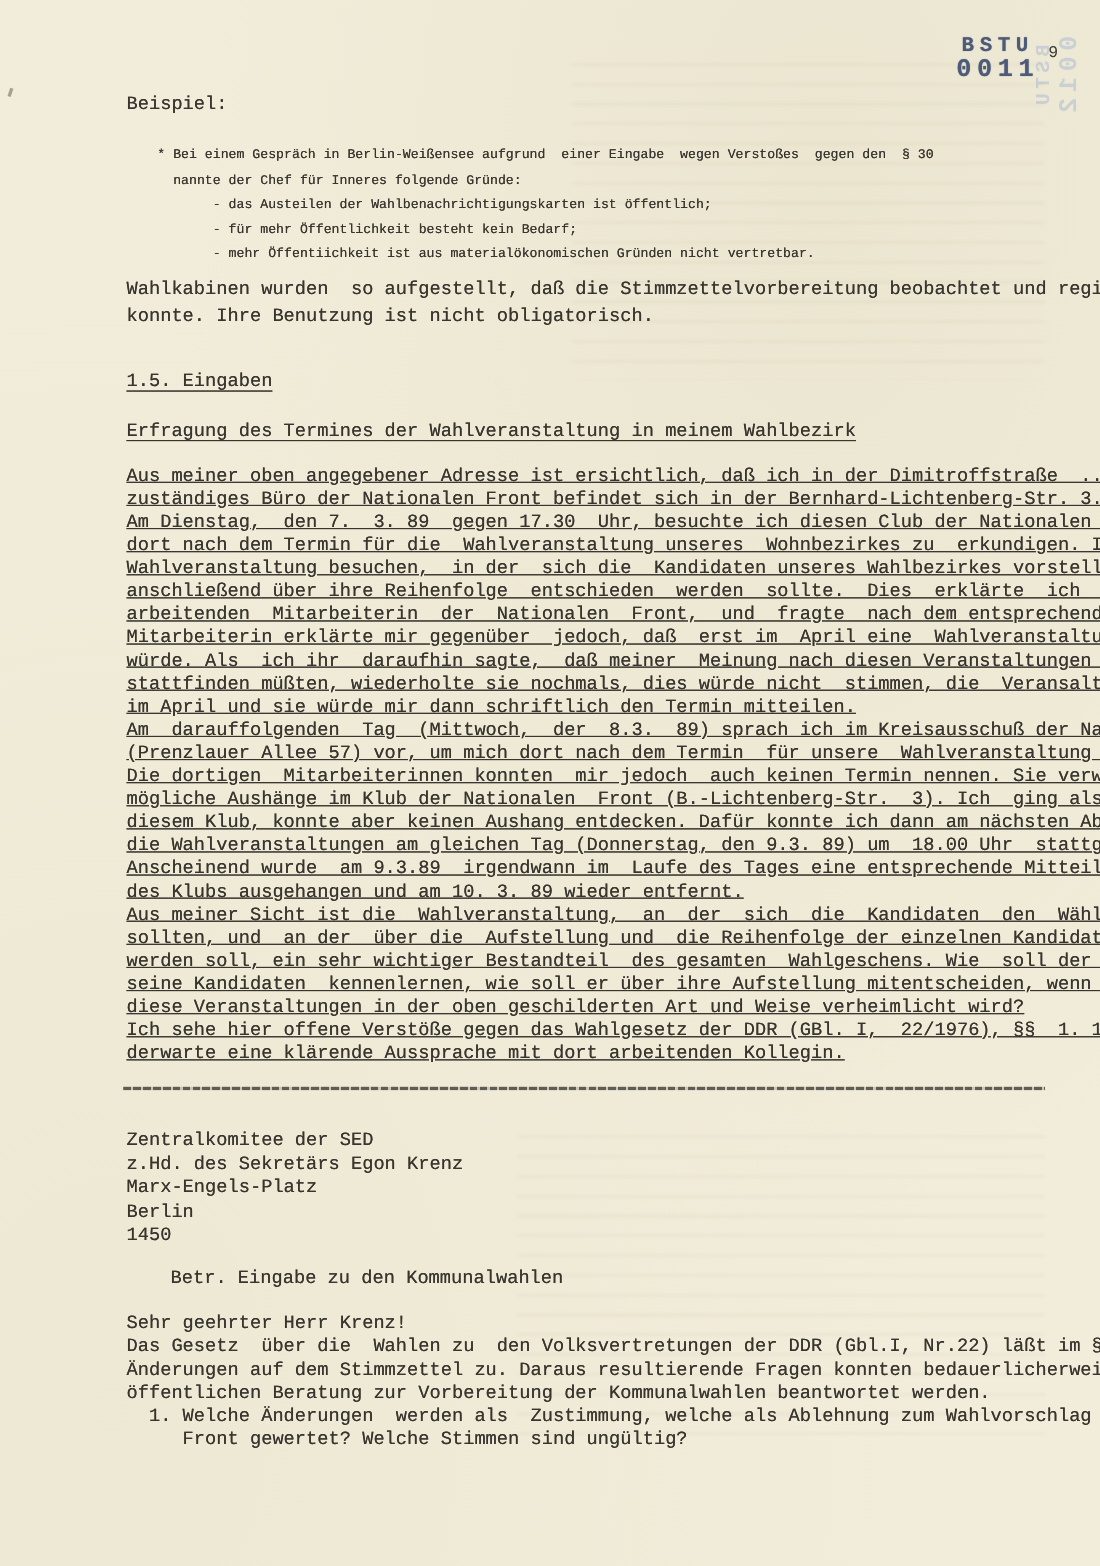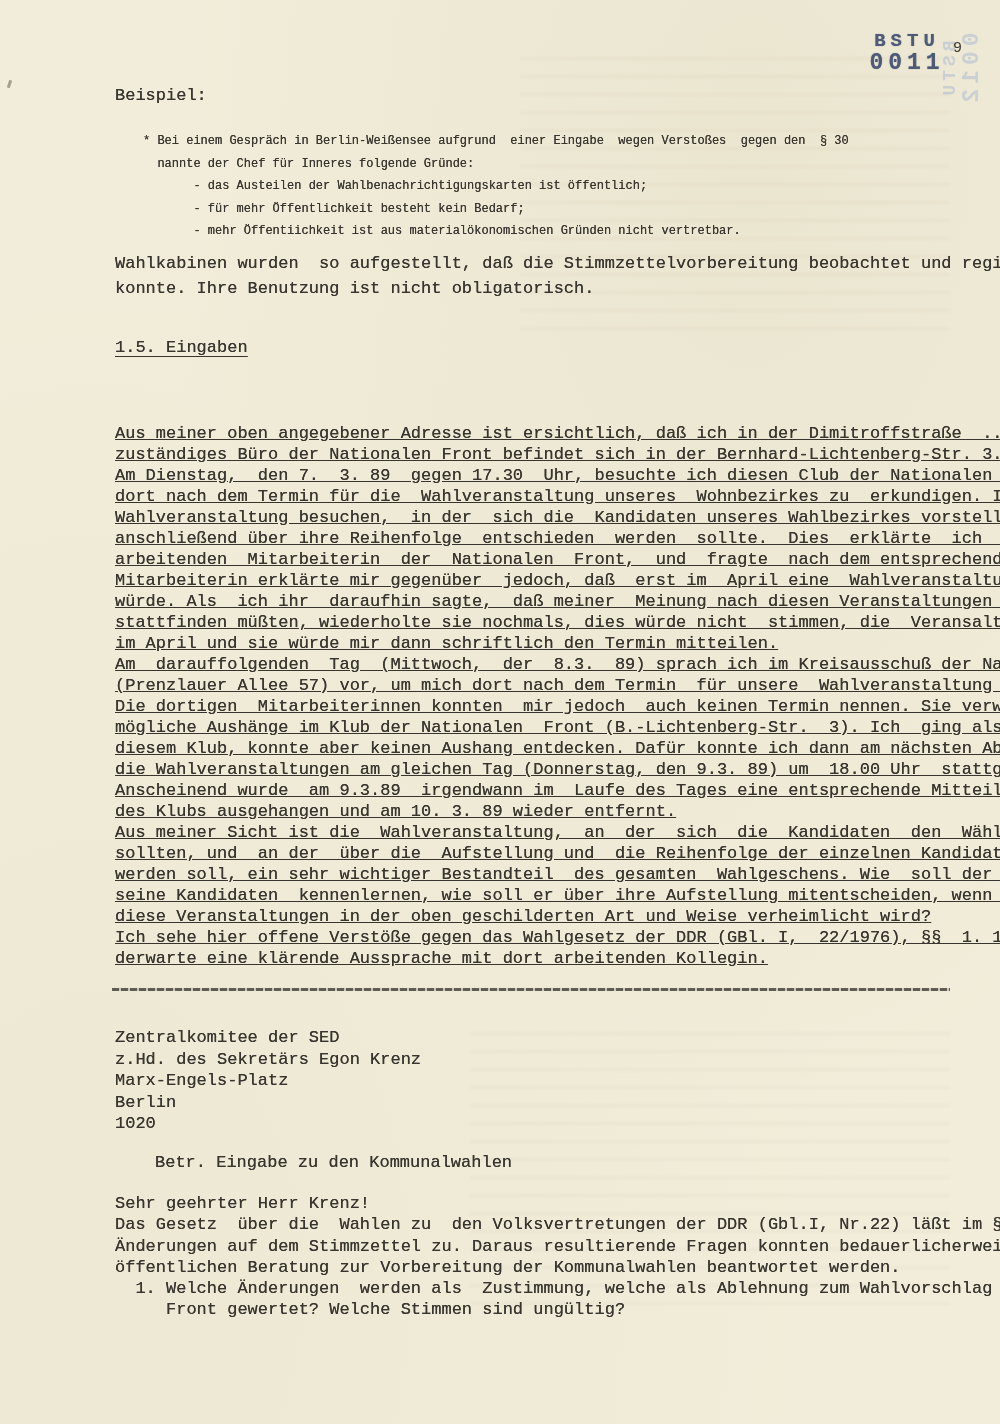--- a/index.html
+++ b/index.html
@@ -83,20 +83,21 @@
   nannte der Chef für Inneres folgende Gründe:
        - das Austeilen der Wahlbenachrichtigungskarten ist öffentlich;
        - für mehr Öffentlichkeit besteht kein Bedarf;
        - mehr Öffentiichkeit ist aus materialökonomischen Gründen nicht vertretbar.</div>
 
   <div class="typed wahlkabinen" style="left:115px;top:251px;">Wahlkabinen wurden  so aufgestellt, daß die Stimmzettelvorbereitung beobachtet und registriert werden
 konnte. Ihre Benutzung ist nicht obligatorisch.</div>
 
   <div class="typed heading" style="left:115px;top:337px;">1.5. Eingaben</div>
 
+  <div class="typed heading" style="left:115px;top:382px;">Erfragung des Termines der Wahlveranstaltung in meinem Wahlbezirk</div>
 
   <div class="typed" style="left:115px;top:423px;text-decoration:underline;">Aus meiner oben angegebener Adresse ist ersichtlich, daß ich in der Dimitroffstraße  ... wohne. Unser
 zuständiges Büro der Nationalen Front befindet sich in der Bernhard-Lichtenberg-Str. 3.
 Am Dienstag,  den 7.  3. 89  gegen 17.30  Uhr, besuchte ich diesen Club der Nationalen Front, um mich
 dort nach dem Termin für die  Wahlveranstaltung unseres  Wohnbezirkes zu  erkundigen. Ich  wollte die
 Wahlveranstaltung besuchen,  in der  sich die  Kandidaten unseres Wahlbezirkes vorstellen sollten und
 anschließend über ihre Reihenfolge  entschieden  werden  sollte.  Dies  erklärte  ich  auch  der dort
 arbeitenden  Mitarbeiterin  der  Nationalen  Front,  und  fragte  nach dem entsprechenden Termin. Die
 Mitarbeiterin erklärte mir gegenüber  jedoch, daß  erst im  April eine  Wahlveranstaltung stattfinden
 würde. Als  ich ihr  daraufhin sagte,  daß meiner  Meinung nach diesen Veranstaltungen jedoch im März
@@ -117,21 +118,21 @@
 diese Veranstaltungen in der oben geschilderten Art und Weise verheimlicht wird?
 Ich sehe hier offene Verstöße gegen das Wahlgesetz der DDR (GBl. I,  22/1976), §§  1. 18  und 20 eund
 derwarte eine klärende Aussprache mit dort arbeitenden Kollegin.</div>
 
   <div class="divider"></div>
 
   <div class="typed address" style="left:115px;top:1027px;">Zentralkomitee der SED
 z.Hd. des Sekretärs Egon Krenz
 Marx-Engels-Platz
 Berlin
-1020</div>
+1450</div>
 
   <div class="typed" style="left:115px;top:1152px;margin-left:40px;">Betr. Eingabe zu den Kommunalwahlen</div>
 
   <div class="typed letter" style="left:115px;top:1193px;">Sehr geehrter Herr Krenz!
 Das Gesetz  über die  Wahlen zu  den Volksvertretungen der DDR (Gbl.I, Nr.22) läßt im § 35, Absatz 5,
 Änderungen auf dem Stimmzettel zu. Daraus resultierende Fragen konnten bedauerlicherweise  auf keiner
 öffentlichen Beratung zur Vorbereitung der Kommunalwahlen beantwortet werden.
   1. Welche Änderungen  werden als  Zustimmung, welche als Ablehnung zum Wahlvorschlag der Nationalen
      Front gewertet? Welche Stimmen sind ungültig?</div>
 

